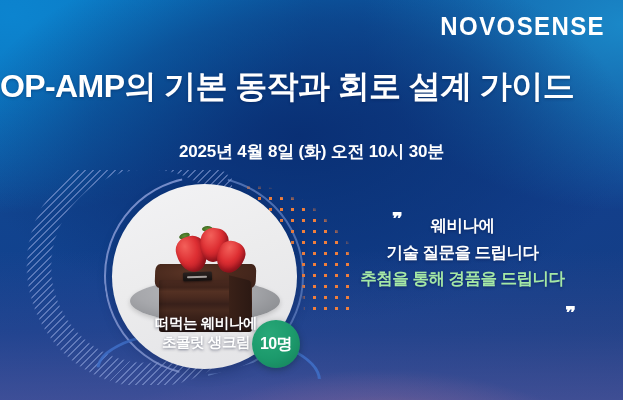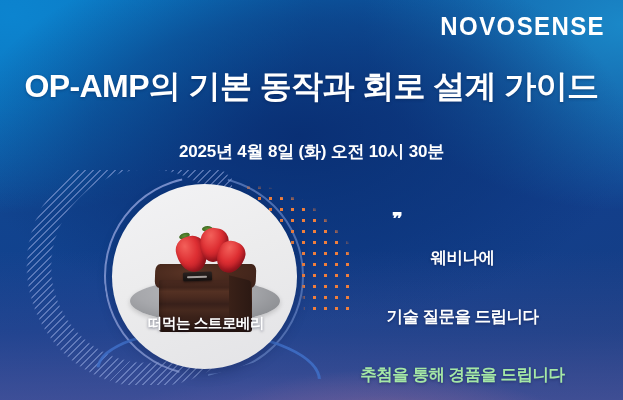--- a/index.html
+++ b/index.html
@@ -111,21 +111,21 @@
     letter-spacing: 1.4px;
     line-height: 1;
     font-family: "Liberation Sans", "DejaVu Sans", sans-serif;
     transform: scaleY(1.06);
   }
 
   
   .title {
     position: absolute;
     left: 0; right: 0; top: 68px;
-    text-align: center;
+    text-align: left;
     color: #ffffff;
     font-size: 32px;
     font-weight: 700;
     letter-spacing: -0.6px;
     line-height: 1.18;
     text-shadow: 0 1px 3px rgba(0,20,60,0.35);
   }
   .subtitle {
     position: absolute;
     left: 0; right: 0; top: 126px;
@@ -260,21 +260,20 @@
     width: 265px;
     text-align: center;
   }
   .quote-line {
     color: #ffffff;
     font-size: 16.5px;
     font-weight: 700;
     line-height: 1.62;
     letter-spacing: -0.5px;
     text-shadow: 0 1px 3px rgba(0,10,50,0.4);
-    margin-top: 32px;
   }
   .quote-line.accent { color: #a5e8a6; text-align: center; }
 
   .qmark {
     position: absolute;
     color: #ffffff;
     font-size: 20px;
     font-weight: 700;
     line-height: 1;
     font-family: "Liberation Sans", sans-serif;
@@ -312,22 +311,24 @@
     <div class="cake-side"></div>
     <div class="stem s1"></div>
     <div class="stem s2"></div>
     <div class="berry b1"></div>
     <div class="berry b2"></div>
     <div class="berry b3"></div>
     <div class="plaque"></div>
   </div>
 
   <div class="caption">
-    <div>떠먹는 스트로베리</div>
+    <div>떠먹는 웨비나에</div>
+    <div>초콜릿 생크림</div>
   </div>
+  <div class="badge">10명</div>
 
   <div class="quote">
     <div class="qmark open">❞</div>
     <div class="quote-line">웨비나에</div>
     <div class="quote-line">기술 질문을 드립니다</div>
     <div class="quote-line accent">추첨을 통해 경품을 드립니다</div>
     <div class="qmark close">❞</div>
   </div>
 
 </div>

